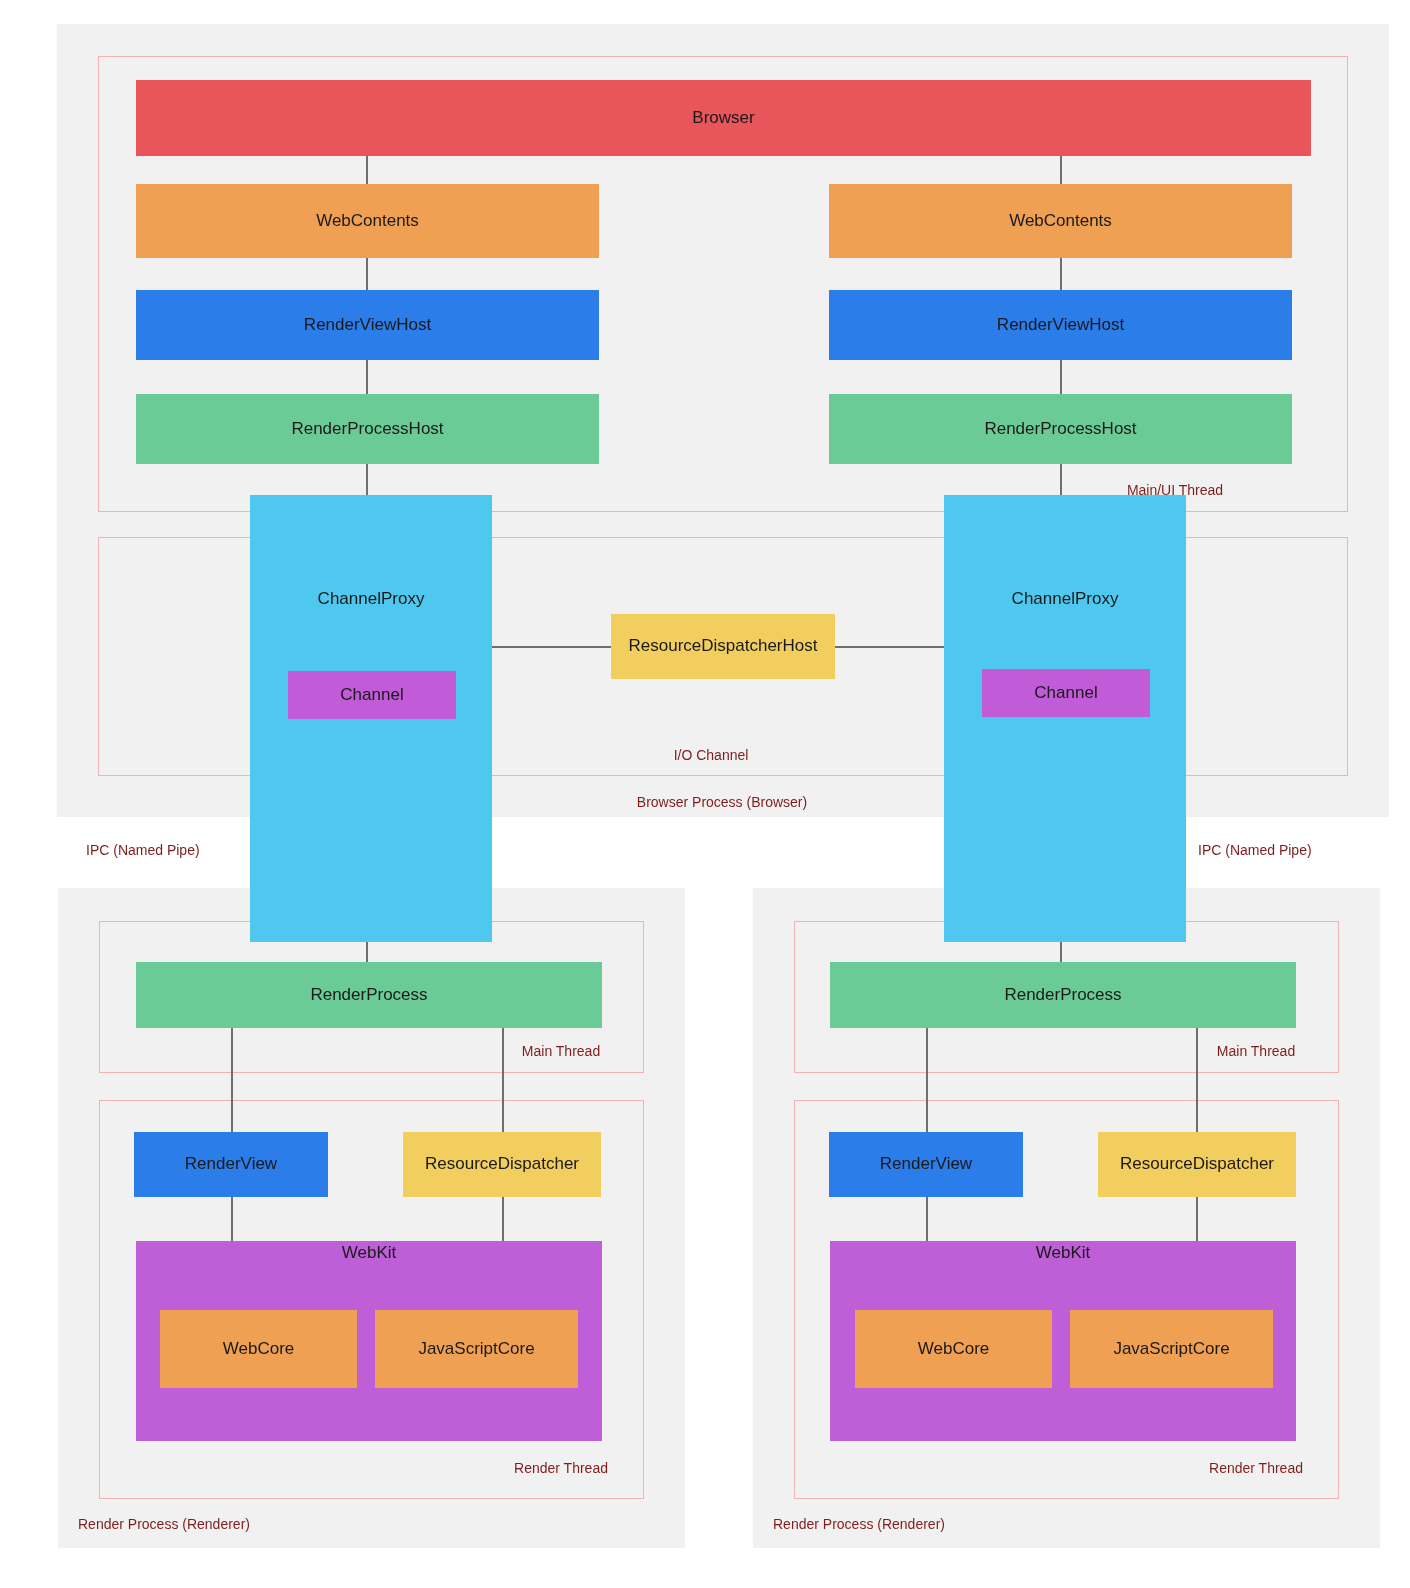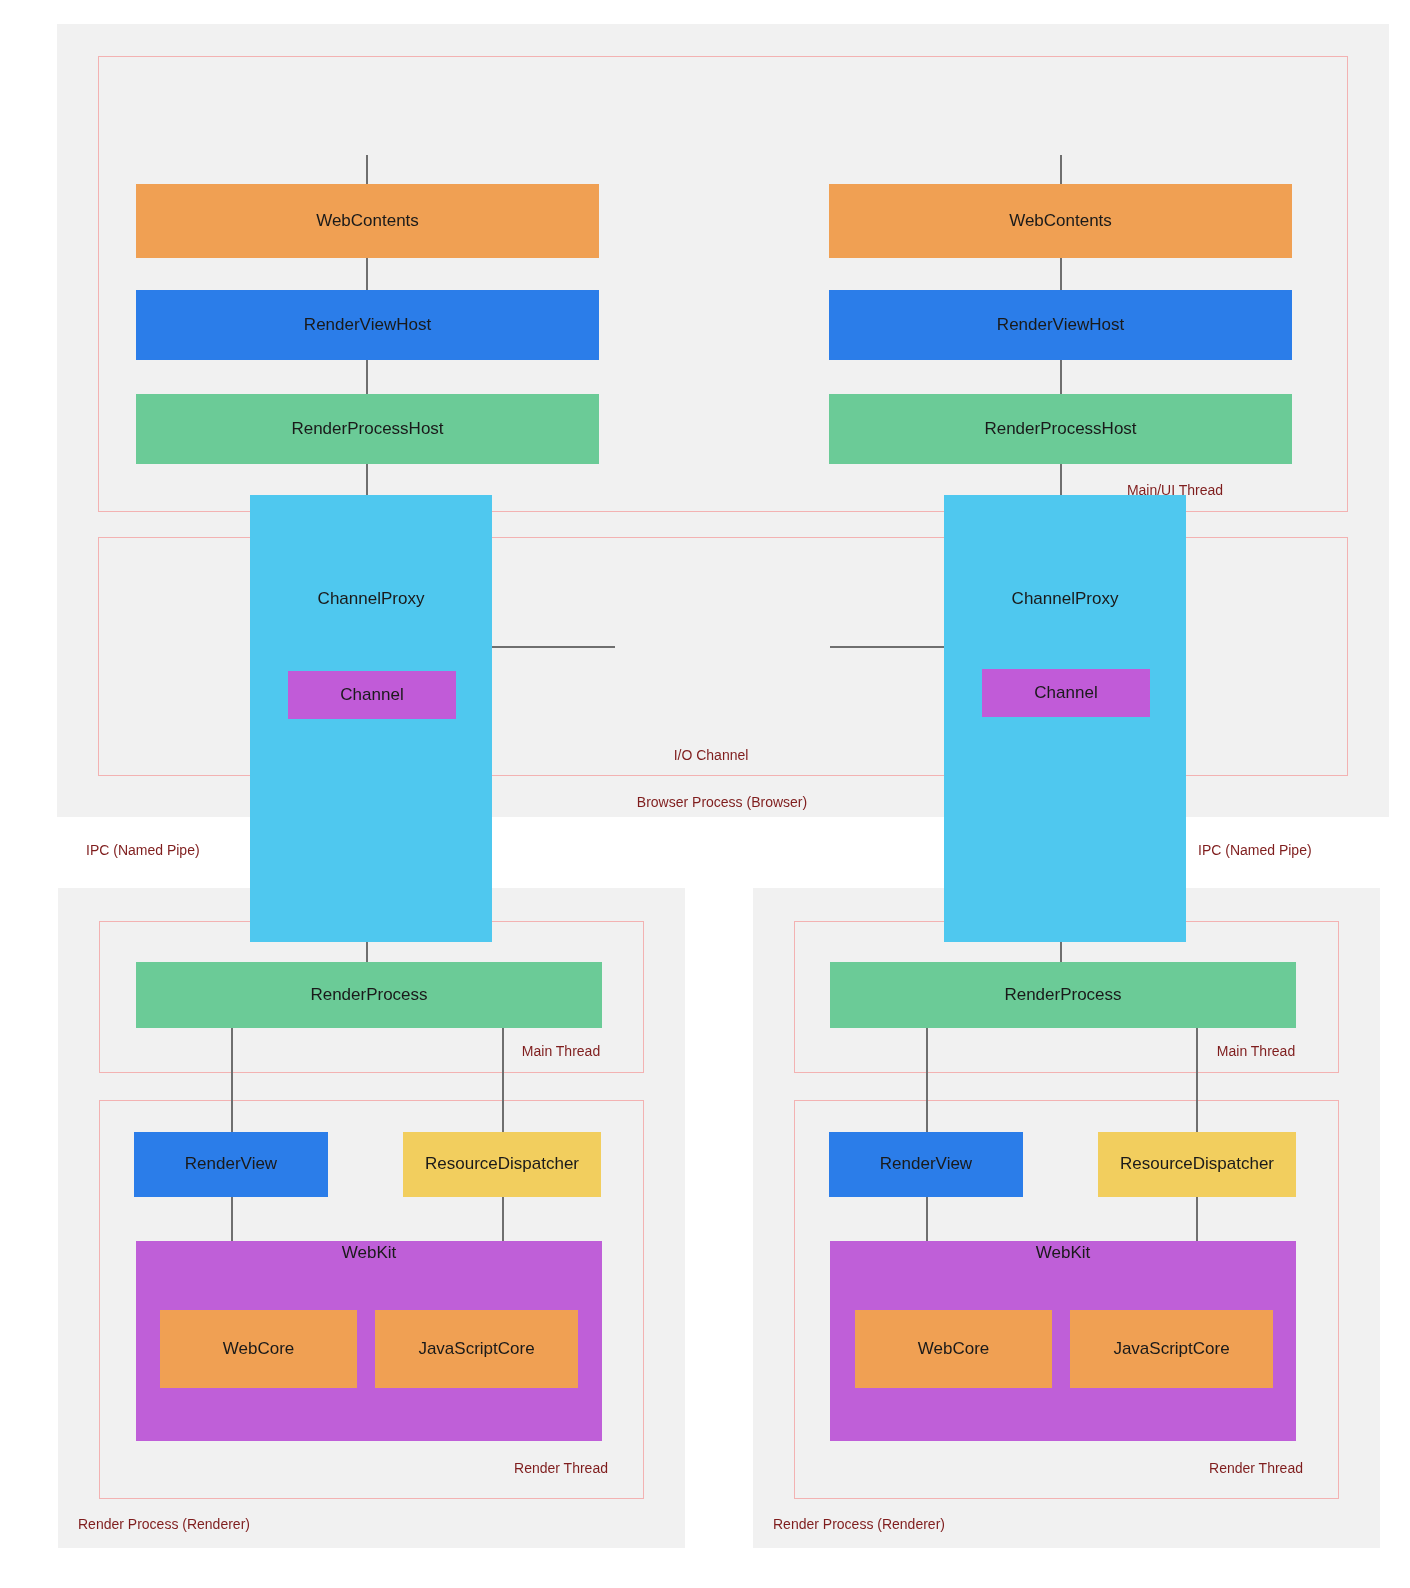--- a/index.html
+++ b/index.html
@@ -79,20 +79,23 @@
   <div class="connector v" style="left:366px; top:462px; height:35px;"></div>
 
   <div class="connector v" style="left:1060px; top:155px; height:30px;"></div>
   <div class="connector v" style="left:1060px; top:257px; height:35px;"></div>
   <div class="connector v" style="left:1060px; top:359px; height:36px;"></div>
   <div class="connector v" style="left:1060px; top:462px; height:35px;"></div>
 
   <div class="connector h" style="left:487px; top:646px; width:128px;"></div>
   <div class="connector h" style="left:830px; top:646px; width:115px;"></div>
 
+  <div class="node" style="left:136px; top:80px; width:1175px; height:76px; background:#e8555a;">
+    <span>Browser</span>
+  </div>
 
   <div class="node" style="left:136px; top:184px; width:463px; height:74px; background:#f0a053;">
     <span>WebContents</span>
   </div>
   <div class="node" style="left:829px; top:184px; width:463px; height:74px; background:#f0a053;">
     <span>WebContents</span>
   </div>
 
   <div class="node" style="left:136px; top:290px; width:463px; height:70px; background:#2b7de9;">
     <span>RenderViewHost</span>
@@ -103,20 +106,23 @@
 
   <div class="node" style="left:136px; top:394px; width:463px; height:70px; background:#6bcb97;">
     <span>RenderProcessHost</span>
   </div>
   <div class="node" style="left:829px; top:394px; width:463px; height:70px; background:#6bcb97;">
     <span>RenderProcessHost</span>
   </div>
 
   <div class="caption" style="left:1175px; top:482px; transform:translateX(-50%);">Main/UI Thread</div>
 
+  <div class="node" style="left:611px; top:614px; width:224px; height:65px; background:#f2ce5e;">
+    <span>ResourceDispatcherHost</span>
+  </div>
 
   <div class="caption" style="left:711px; top:747px; transform:translateX(-50%);">I/O Channel</div>
 
   <div class="caption" style="left:712px; top:794px; transform:translateX(-50%);margin-left:10px;">Browser Process (Browser)</div>
 
   <div class="caption" style="left:86px; top:842px;">IPC (Named Pipe)</div>
   <div class="caption right" style="left:1198px; top:842px;">IPC (Named Pipe)</div>
 
   <div class="proc-container" style="left:58px; top:888px; width:627px; height:660px;"></div>
 

